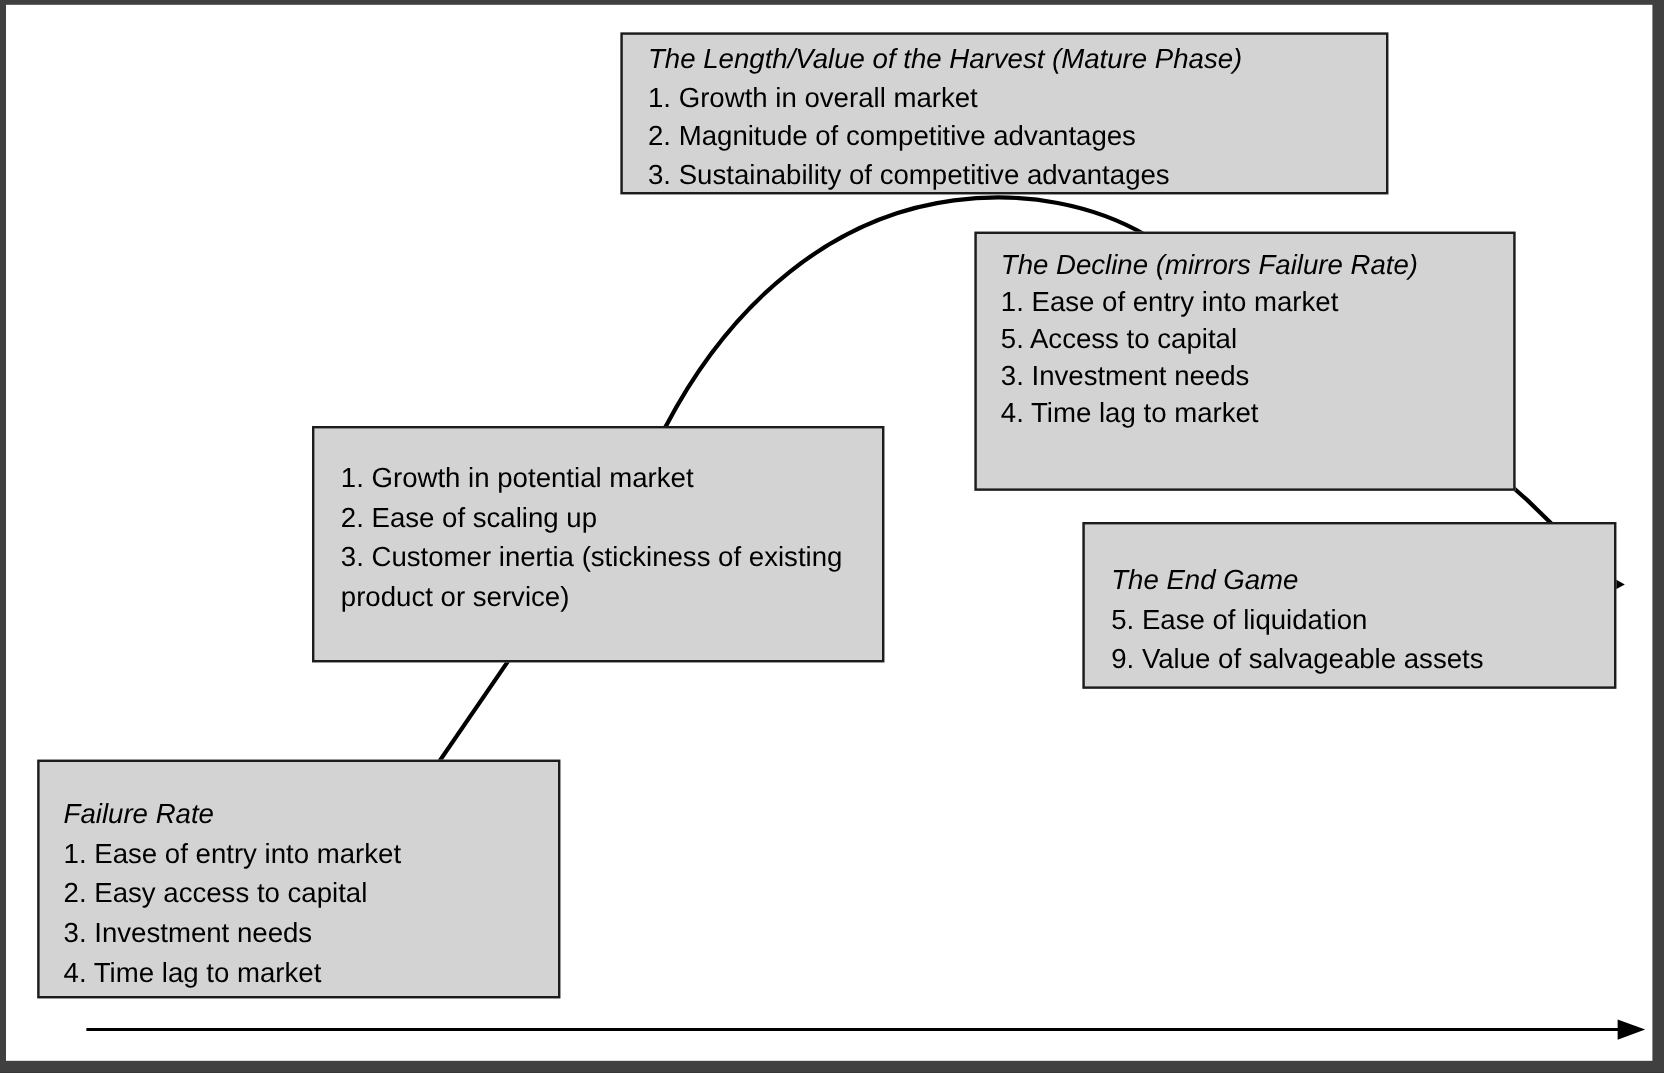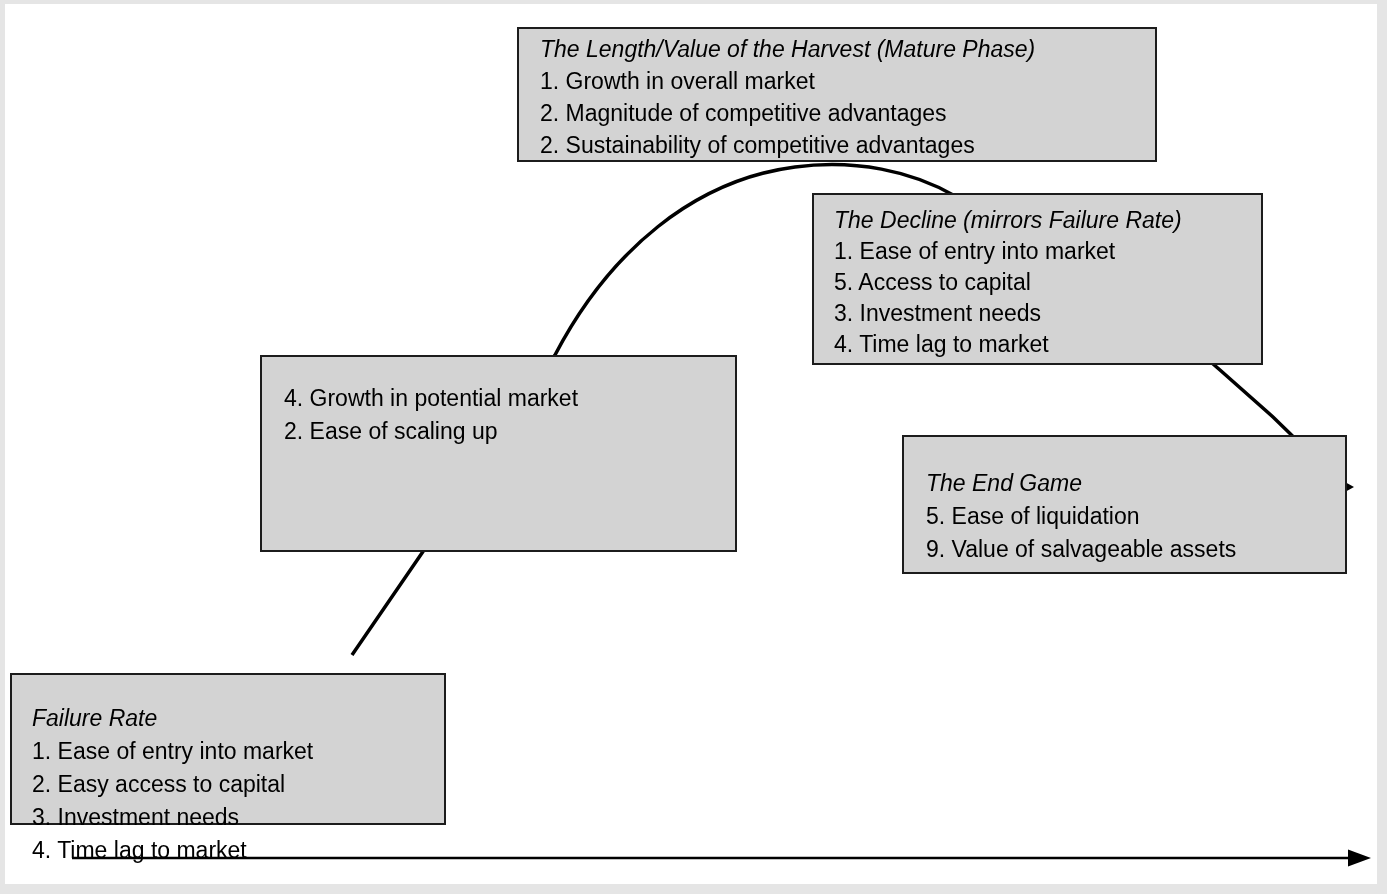--- a/index.html
+++ b/index.html
@@ -1,21 +1,21 @@
 <!DOCTYPE html>
 <html><head>
 <meta charset="utf-8">
 <style>
   * { margin: 0; padding: 0; box-sizing: border-box; }
   html, body { background: #222; }
   .frame {
     position: relative;
     width: 1387px;
     height: 894px;
-    background: #e5e5e5;
+    background: #404040;
     overflow: hidden;
     font-family: "Liberation Sans", sans-serif;
   }
   .canvas {
     position: absolute;
     left: 5px; top: 4px; right: 10px; bottom: 10px;
     background: #ffffff;
     z-index: 0;
   }
   .curve-layer {
@@ -28,24 +28,24 @@
     position: absolute;
     background: #d3d3d3;
     border: 2px solid #1c1c1c;
     color: #000;
     font-size: 23px;
     line-height: 33px;
     z-index: 2;
   }
   .box .title { font-style: italic; }
   .box-harvest  { left: 517px; top: 27px;  width: 640px; height: 135px; padding: 4px 18px 0 21px; line-height: 32px; }
-  .box-decline  { left: 812px; top: 193px; width: 451px; height: 172px; padding: 10px 16px 0 20px; line-height: 31px; }
+  .box-decline  { left: 812px; top: 193px; width: 451px; height: 216px; padding: 10px 16px 0 20px; line-height: 31px; }
   .box-speed    { left: 260px; top: 355px; width: 477px; height: 197px; padding: 25px 18px 0 22px; }
   .box-endgame  { left: 902px; top: 435px; width: 445px; height: 139px; padding: 30px 16px 0 22px; }
-  .box-failure  { left: 10px;  top: 633px; width: 436px; height: 152px; padding: 27px 16px 0 20px; margin-top: 40px; }
+  .box-failure  { left: 31px;  top: 633px; width: 436px; height: 199px; padding: 27px 16px 0 20px; }
 </style>
 </head>
 <body>
 
 <div class="frame">
   <div class="canvas"></div>
 
   <svg class="curve-layer" viewBox="0 0 1387 894" xmlns="http://www.w3.org/2000/svg">
 
     <path d="M 352,655
@@ -60,34 +60,35 @@
     <polygon points="1354,487 1344,481.5 1344,492.5" fill="#000000"></polygon>
 
     <line x1="72" y1="858" x2="1352" y2="858" stroke="#000000" stroke-width="2.5"></line>
     <polygon points="1371,858 1348,849.5 1348,866.5" fill="#000000"></polygon>
   </svg>
 
   <div class="box box-harvest">
     <div class="title">The Length/Value of the Harvest (Mature Phase)</div>
     <div class="item">1. Growth in overall market</div>
     <div class="item">2. Magnitude of competitive advantages</div>
-    <div class="item">2. Sustainability of competitive advantages</div>
+    <div class="item">3. Sustainability of competitive advantages</div>
   </div>
 
   <div class="box box-decline">
     <div class="title">The Decline (mirrors Failure Rate)</div>
     <div class="item">1. Ease of entry into market</div>
     <div class="item">5. Access to capital</div>
     <div class="item">3. Investment needs</div>
     <div class="item">4. Time lag to market</div>
   </div>
 
   <div class="box box-speed">
-    <div class="item">4. Growth in potential market</div>
+    <div class="item">1. Growth in potential market</div>
     <div class="item">2. Ease of scaling up</div>
+    <div class="item">3. Customer inertia (stickiness of existing product or service)</div>
   </div>
 
   <div class="box box-endgame">
     <div class="title">The End Game</div>
     <div class="item">5. Ease of liquidation</div>
     <div class="item">9. Value of salvageable assets</div>
   </div>
 
   <div class="box box-failure">
     <div class="title">Failure Rate</div>

